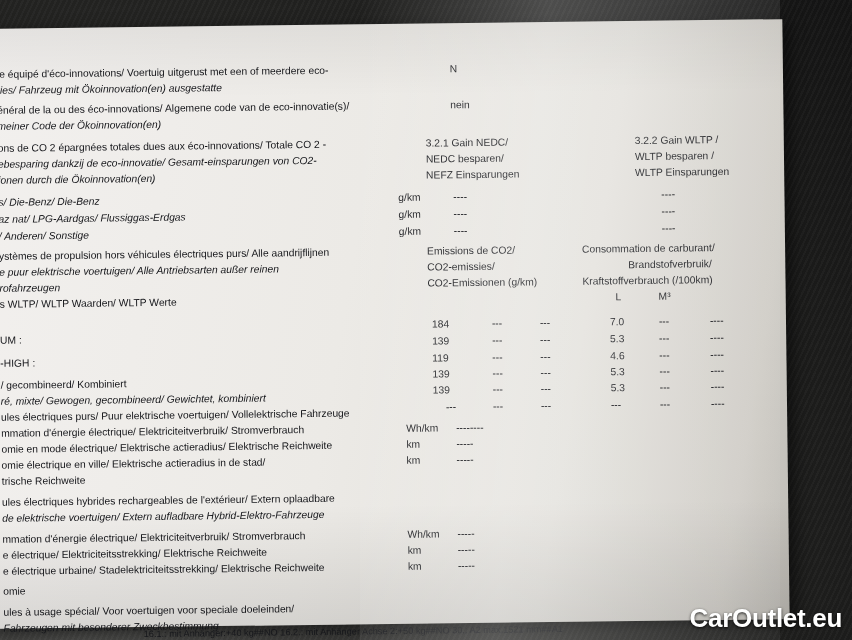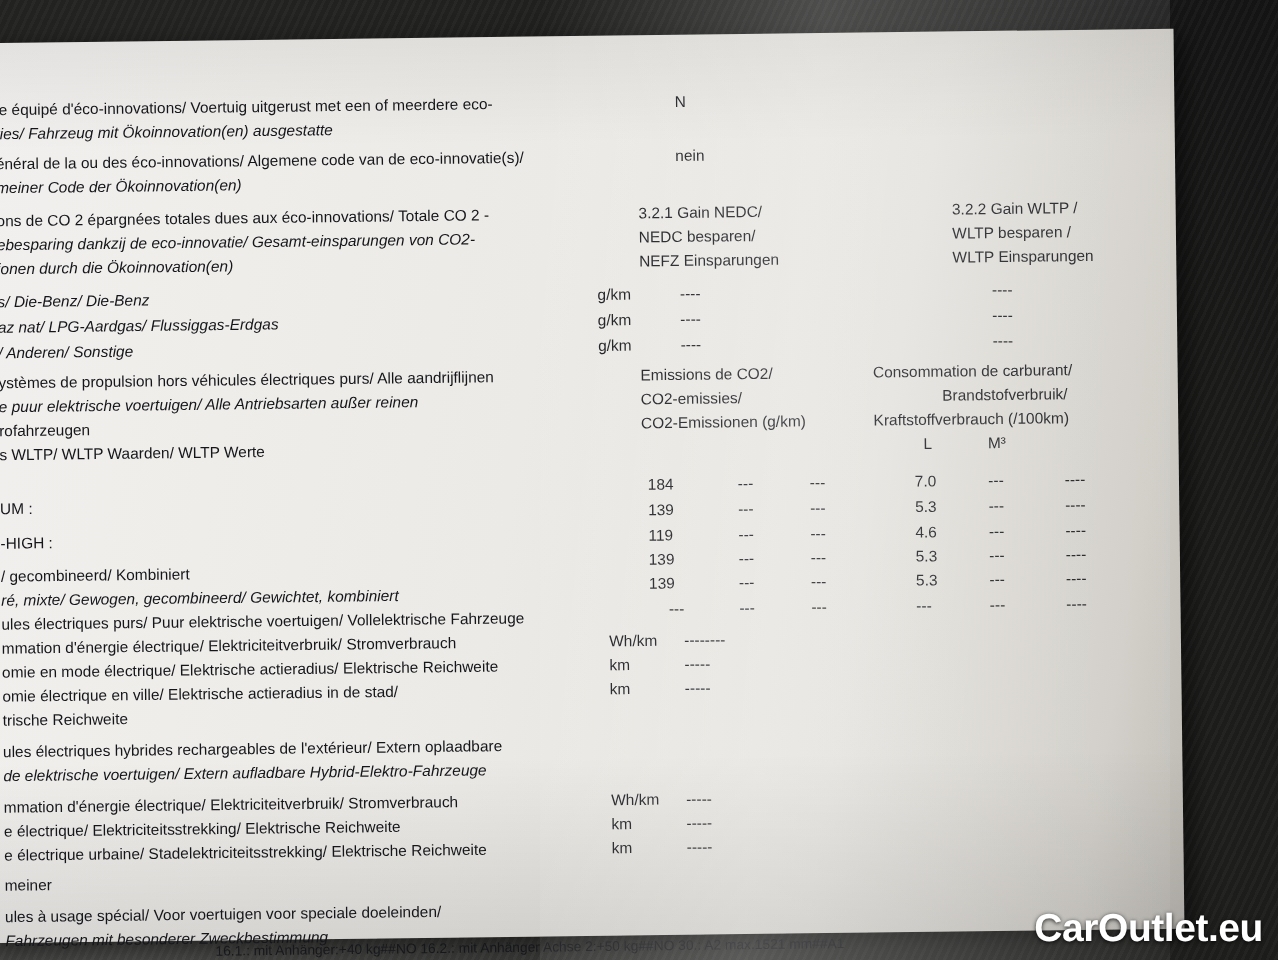--- a/index.html
+++ b/index.html
@@ -102,37 +102,37 @@
       <div class="row" style="left: 0px; top: 72px;">énéral de la ou des éco-innovations/ Algemene code van de eco-innovatie(s)/</div>
       <div class="row" style="left: 0px; top: 88px; font-style: italic;">meiner Code der Ökoinnovation(en)</div>
       <div class="row" style="left: 0px; top: 110px;">ons de CO 2 épargnées totales dues aux éco-innovations/ Totale CO 2 -</div>
       <div class="row" style="left: 0px; top: 126px; font-style: italic;">ebesparing dankzij de eco-innovatie/ Gesamt-einsparungen von CO2-</div>
       <div class="row" style="left: 0px; top: 142px; font-style: italic;">ionen durch die Ökoinnovation(en)</div>
       <div class="row" style="left: 0px; top: 164px; font-style: italic;">s/ Die-Benz/ Die-Benz</div>
       <div class="row" style="left: 0px; top: 181px; font-style: italic;">az nat/ LPG-Aardgas/ Flussiggas-Erdgas</div>
       <div class="row" style="left: 0px; top: 198px; font-style: italic;">/ Anderen/ Sonstige</div>
       <div class="row" style="left: 0px; top: 218px;">ystèmes de propulsion hors véhicules électriques purs/ Alle aandrijflijnen</div>
       <div class="row" style="left: 0px; top: 234px; font-style: italic;">e puur elektrische voertuigen/ Alle Antriebsarten außer reinen</div>
-      <div class="row" style="left: 0px; top: 250px; ">rofahrzeugen</div>
+      <div class="row" style="left: 0px; top: 250px; font-style: italic;">rofahrzeugen</div>
       <div class="row" style="left: 0px; top: 266px;">s WLTP/ WLTP Waarden/ WLTP Werte</div>
       <div class="row" style="left: 0px; top: 302px;">UM :</div>
       <div class="row" style="left: 0px; top: 325px;">-HIGH :</div>
       <div class="row" style="left: 0px; top: 347px;">/ gecombineerd/ Kombiniert</div>
       <div class="row" style="left: 0px; top: 363px; font-style: italic;">ré, mixte/ Gewogen, gecombineerd/ Gewichtet, kombiniert</div>
       <div class="row" style="left: 0px; top: 379px;">ules électriques purs/ Puur elektrische voertuigen/ Vollelektrische Fahrzeuge</div>
       <div class="row" style="left: 0px; top: 395px;">mmation d'énergie électrique/ Elektriciteitverbruik/ Stromverbrauch</div>
       <div class="row" style="left: 0px; top: 411px;">omie en mode électrique/ Elektrische actieradius/ Elektrische Reichweite</div>
       <div class="row" style="left: 0px; top: 427px;">omie électrique en ville/ Elektrische actieradius in de stad/</div>
       <div class="row" style="left: 0px; top: 443px;">trische Reichweite</div>
       <div class="row" style="left: 0px; top: 464px;">ules électriques hybrides rechargeables de l'extérieur/ Extern oplaadbare</div>
       <div class="row" style="left: 0px; top: 480px; font-style: italic;">de elektrische voertuigen/ Extern aufladbare Hybrid-Elektro-Fahrzeuge</div>
       <div class="row" style="left: 0px; top: 501px;">mmation d'énergie électrique/ Elektriciteitverbruik/ Stromverbrauch</div>
       <div class="row" style="left: 0px; top: 517px;">e électrique/ Elektriciteitsstrekking/ Elektrische Reichweite</div>
       <div class="row" style="left: 0px; top: 533px;">e électrique urbaine/ Stadelektriciteitsstrekking/ Elektrische Reichweite</div>
-      <div class="row" style="left: 0px; top: 553px;">meiner</div>
+      <div class="row" style="left: 0px; top: 553px;">omie</div>
       <div class="row" style="left: 0px; top: 574px;">ules à usage spécial/ Voor voertuigen voor speciale doeleinden/</div>
       <div class="row" style="left: 0px; top: 590px; font-style: italic;">Fahrzeugen mit besonderer Zweckbestimmung</div>
       <div class="row" style="left: 453px; top: 36px;">N</div>
       <div class="row" style="left: 453px; top: 72px;">nein</div>
       <div class="row" style="left: 428px; top: 110px;">3.2.1 Gain NEDC/</div>
       <div class="row" style="left: 428px; top: 126px;">NEDC besparen/</div>
       <div class="row" style="left: 428px; top: 142px;">NEFZ Einsparungen</div>
       <div class="row" style="left: 637px; top: 110px;">3.2.2 Gain WLTP /</div>
       <div class="row" style="left: 637px; top: 126px;">WLTP besparen /</div>
       <div class="row" style="left: 637px; top: 142px;">WLTP Einsparungen</div>

